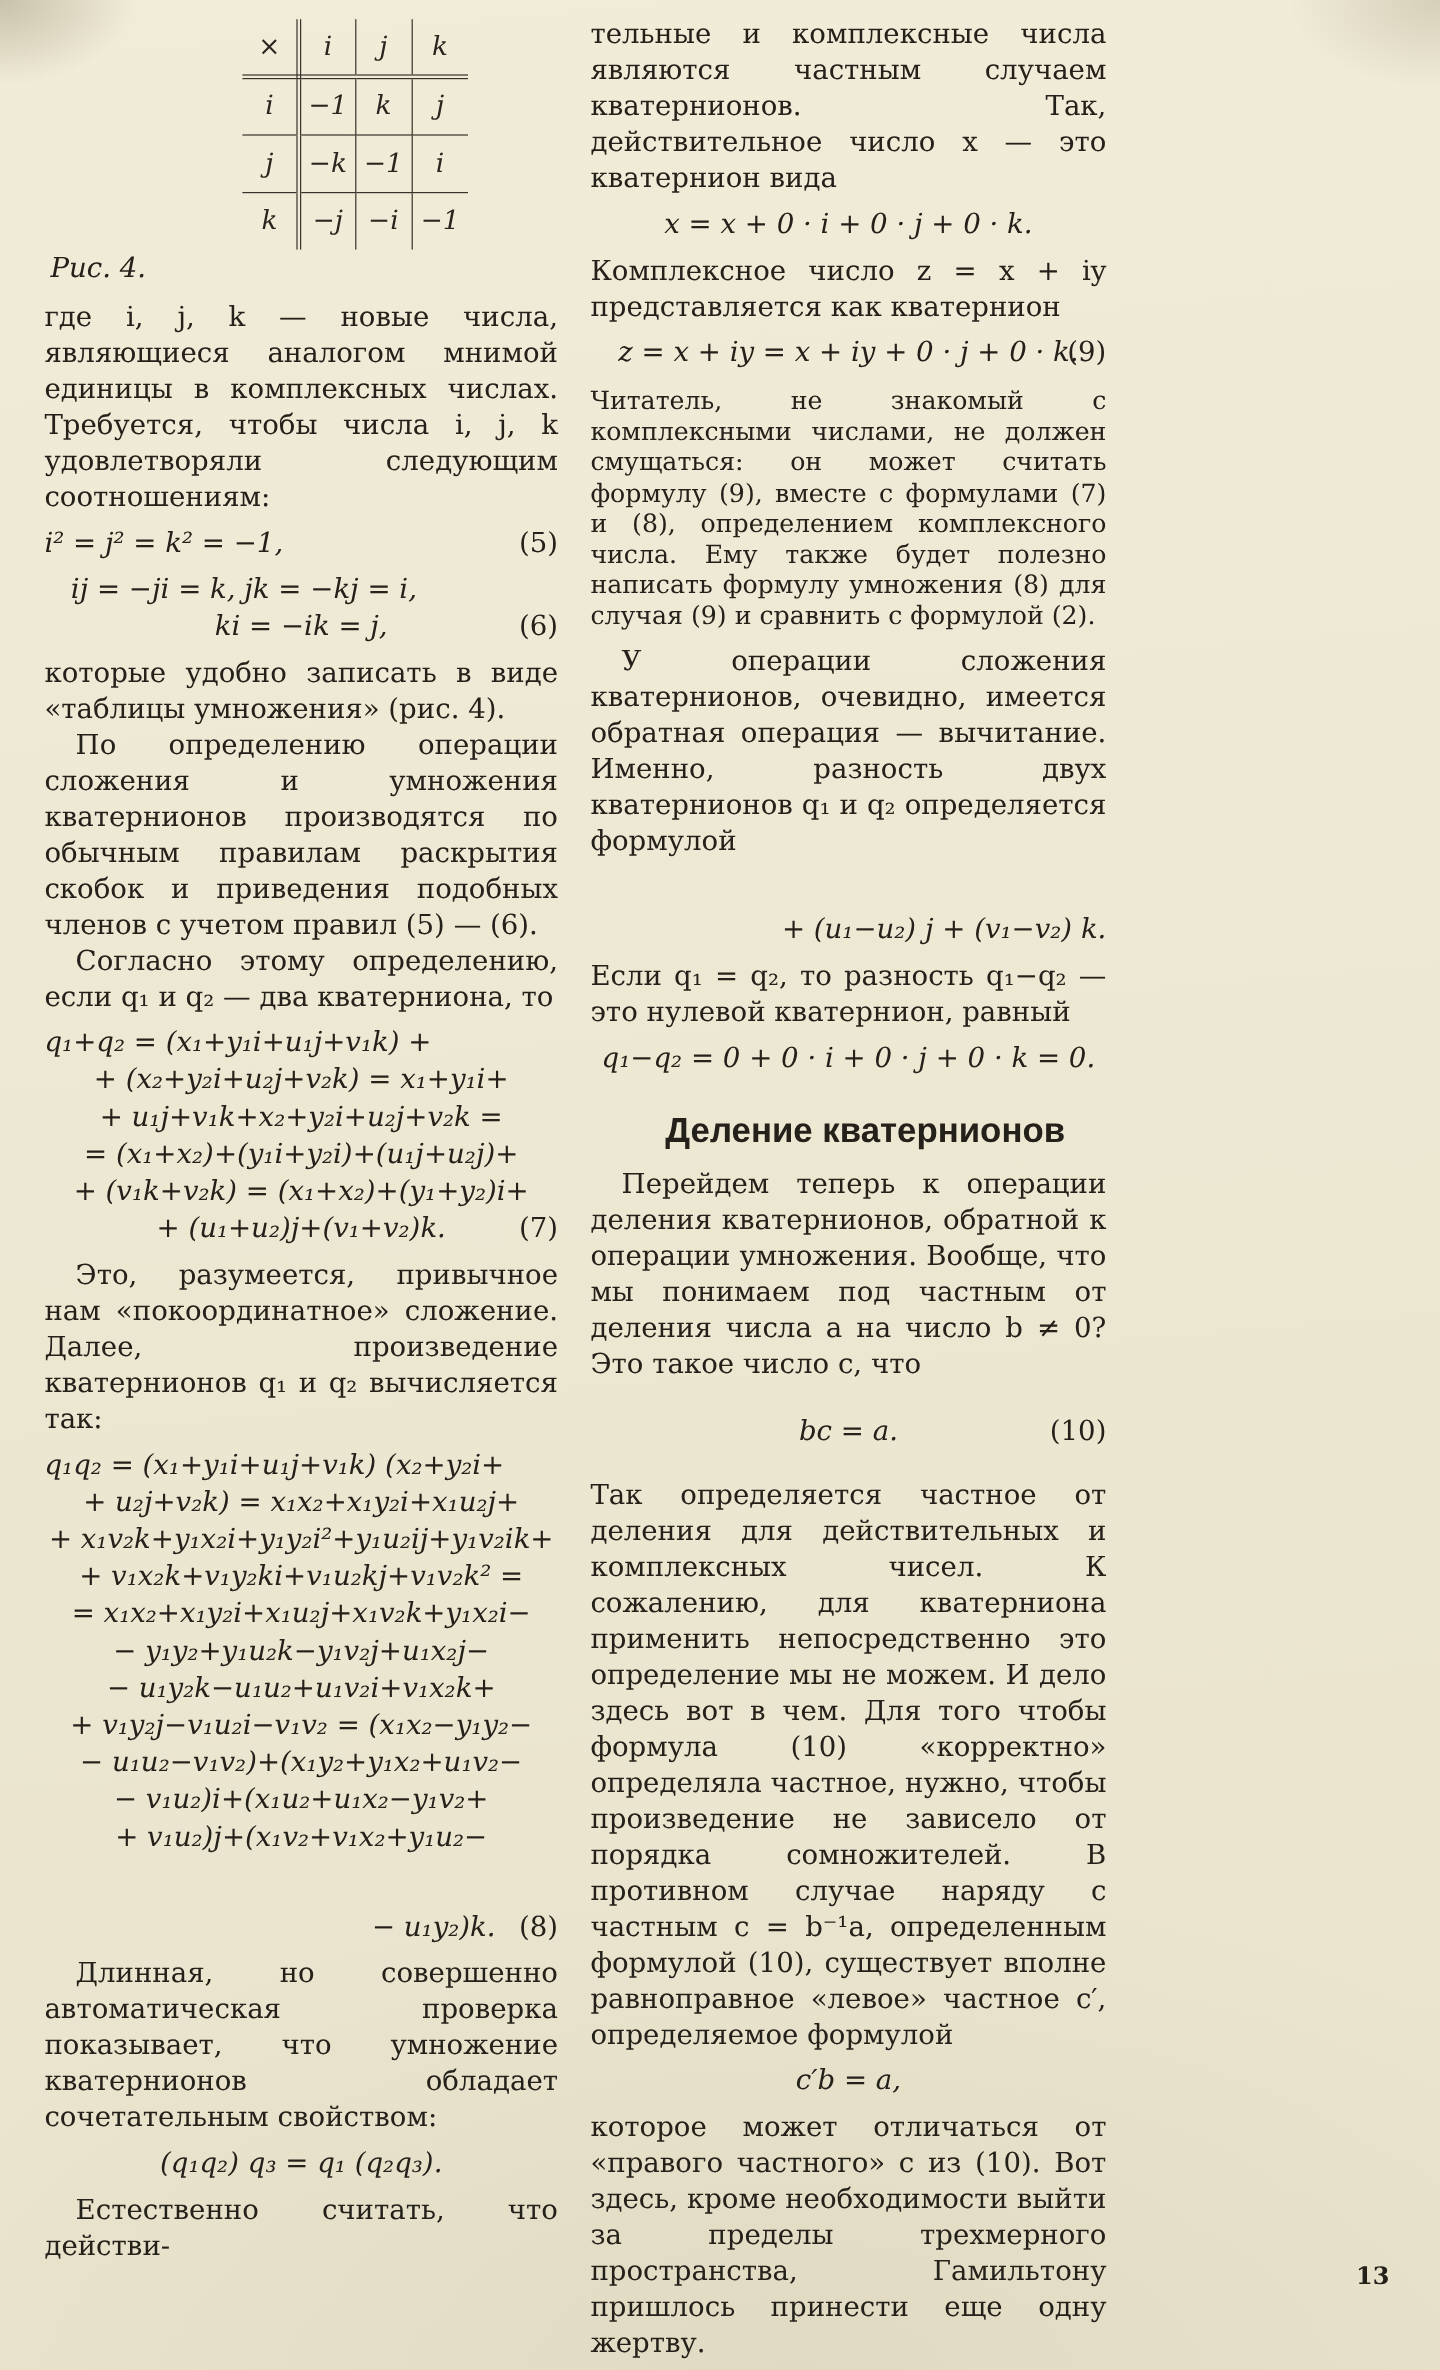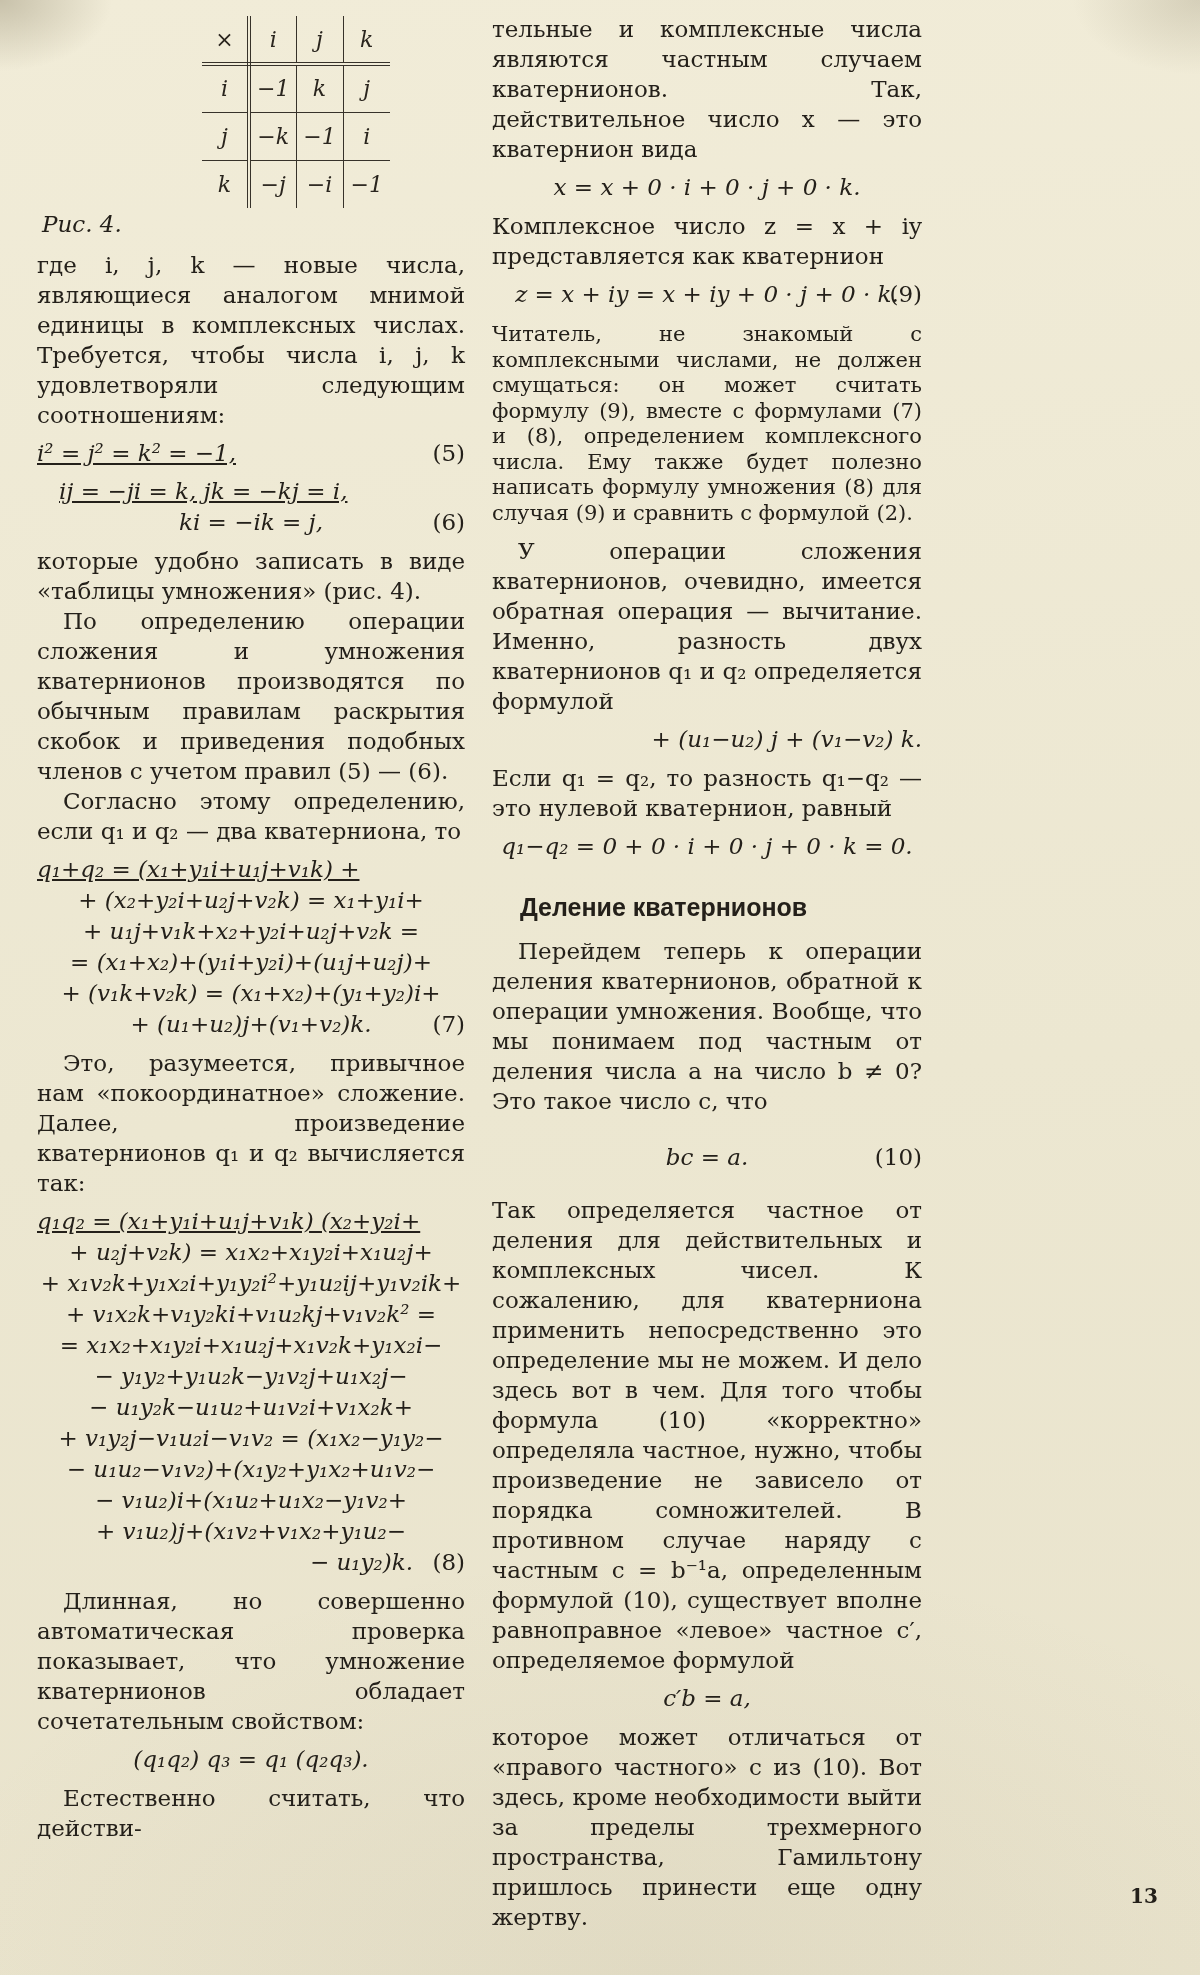--- a/index.html
+++ b/index.html
@@ -15,30 +15,30 @@
   }
   .col { position:absolute; font-size:23px; line-height:30px; }
   .col-left  { left:37px;  top:250px; width:428px; }
   .col-right { left:492px; top:14px;  width:430px; }
   p.body { text-align:justify; }
   .ind { text-indent:26px; }
   .stretch { text-align-last:justify; }
   .small { font-size:21px; line-height:25.5px; text-align:justify; margin:12px 0 10px; }
   .eq { font-style:italic; margin:8px 0; }
   .el { line-height:31px; }
-  .el-l { text-align:left;text-decoration:underline; }
+  .el-l { text-align:left; }
   .el-c { text-align:center; }
-  .el-r { text-align:right; }
+  .el-r { text-align:right;margin-top:44px; }
   .eqrow { position:relative; }
   .eqrow .tag { position:absolute; right:0; top:0; font-style:normal; }
   .pad-l { padding-left:22px; }
   .pad-r { padding-right:52px; }
   .eq-spaced { margin:26px 0 22px; }
   .heading { font-family:"Liberation Sans","DejaVu Sans",sans-serif; font-weight:bold;
-             font-size:25px; margin:30px 0 14px; text-indent:28px; font-style:normal; }
+             font-size:29px; margin:30px 0 14px; text-indent:28px; font-style:normal;text-align:center; }
   .figure { position:absolute; left:202px; top:16px; }
   table.mult { border-collapse:collapse; font-style:italic; font-size:22px; color:#2a251e; }
   table.mult td { width:47px; height:48px; text-align:center; vertical-align:middle;
       border-right:1px solid #37322a; border-bottom:1px solid #37322a; }
   table.mult td:last-child { border-right:none; }
   table.mult tr:last-child td { border-bottom:none; }
   table.mult tr.hdr td { border-bottom:4px double #37322a; }
   table.mult td.rowh { border-right:4px double #37322a; }
   table.mult td.corner { font-style:normal; }
   .fig-caption { position:absolute; left:42px; top:186px; font-style:italic; font-size:23px;margin-top:25px; }

